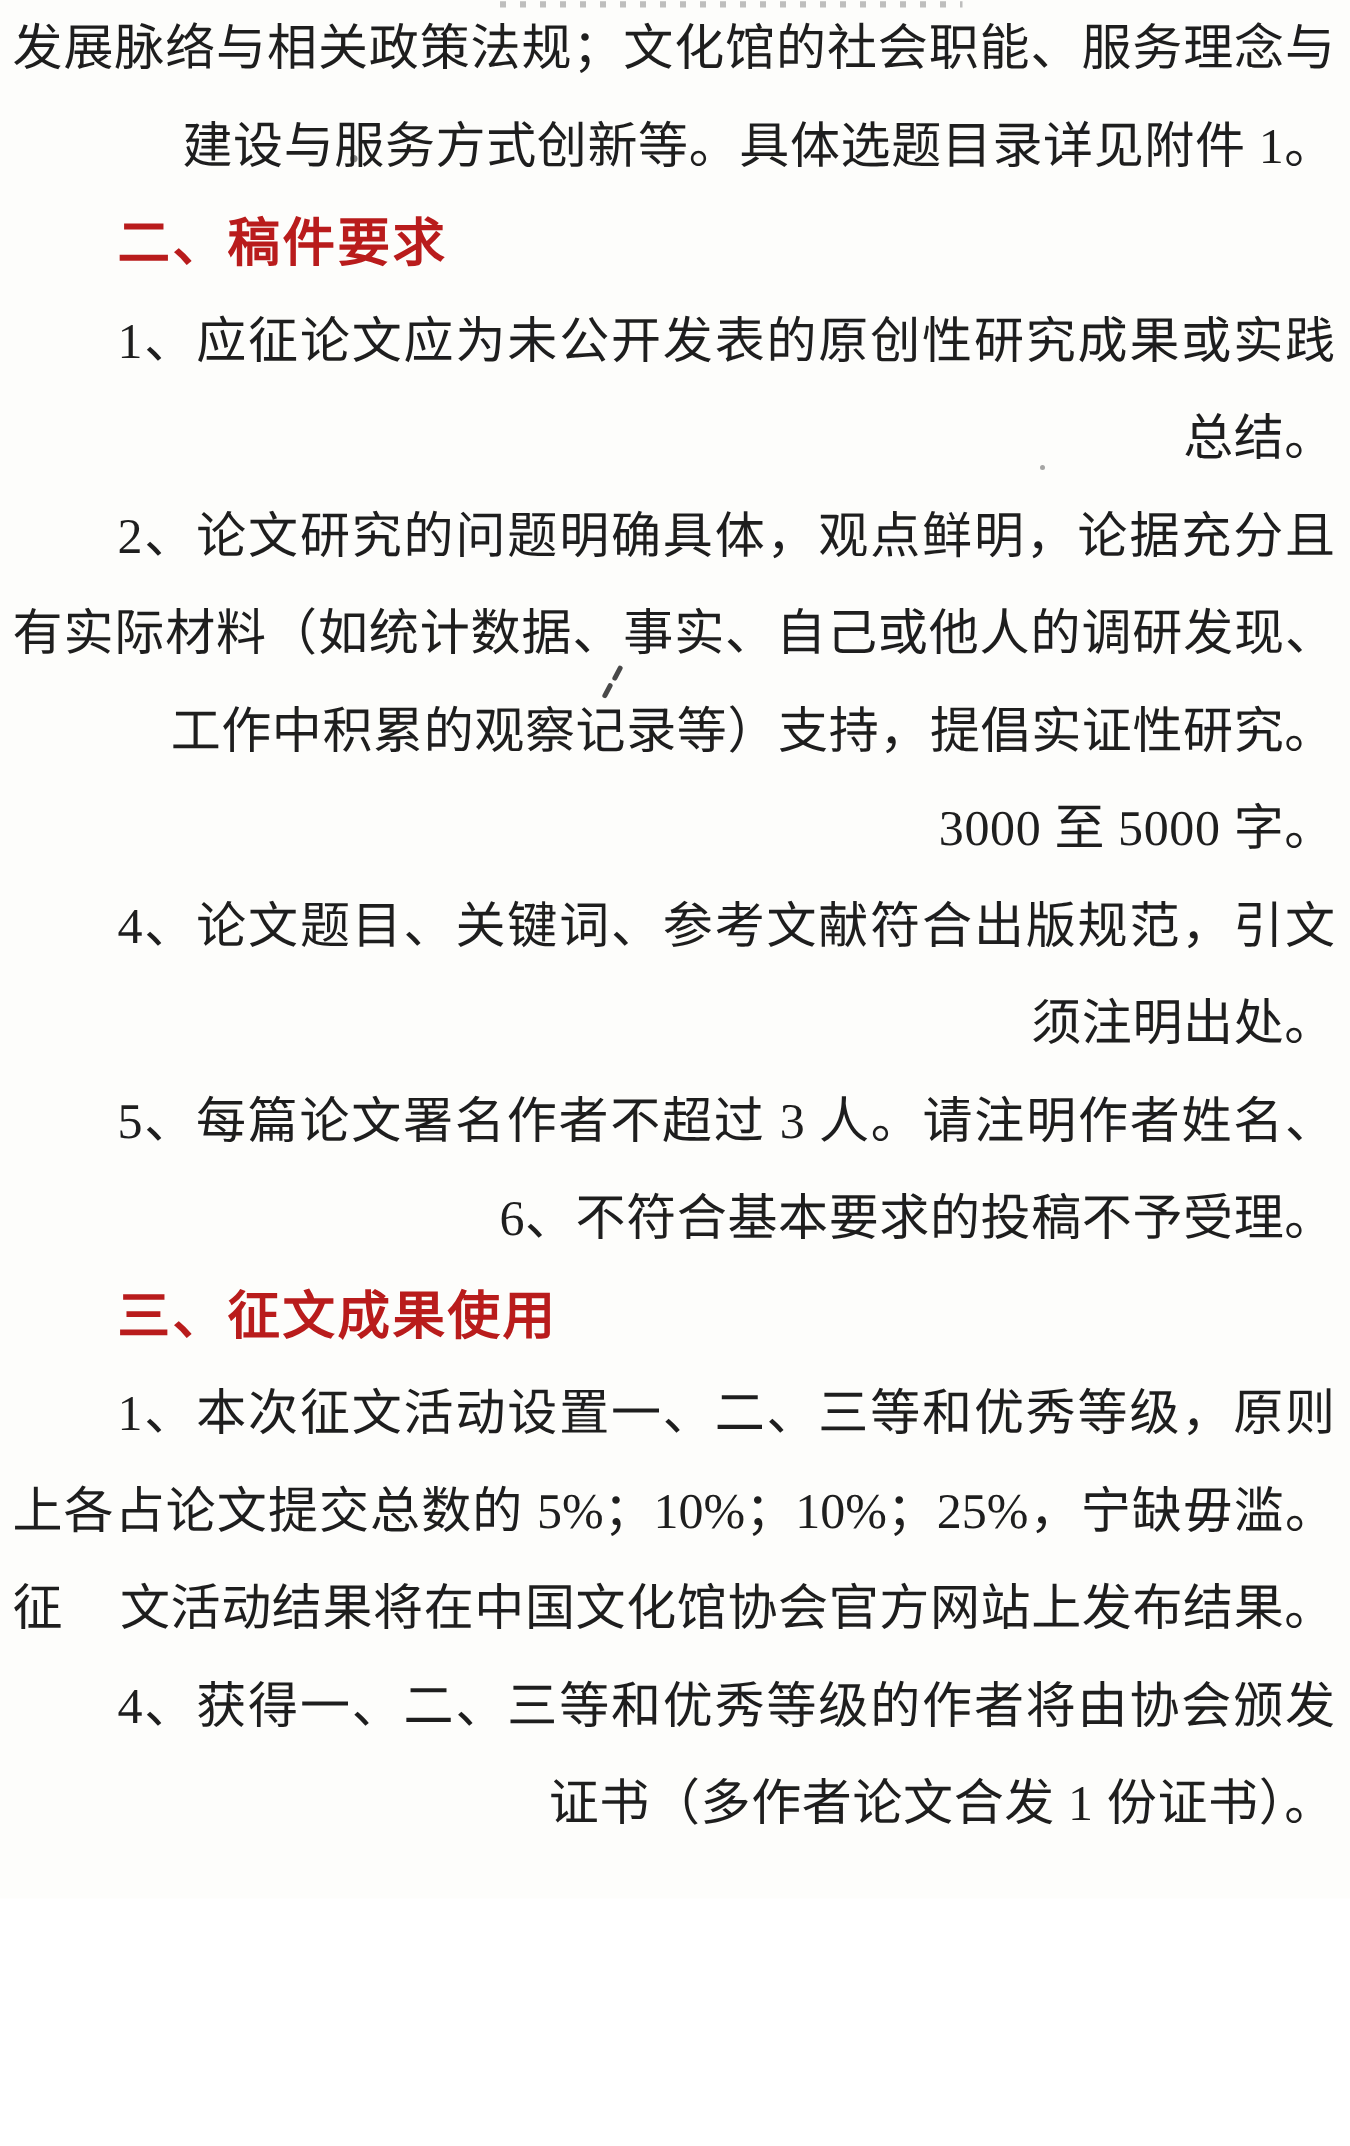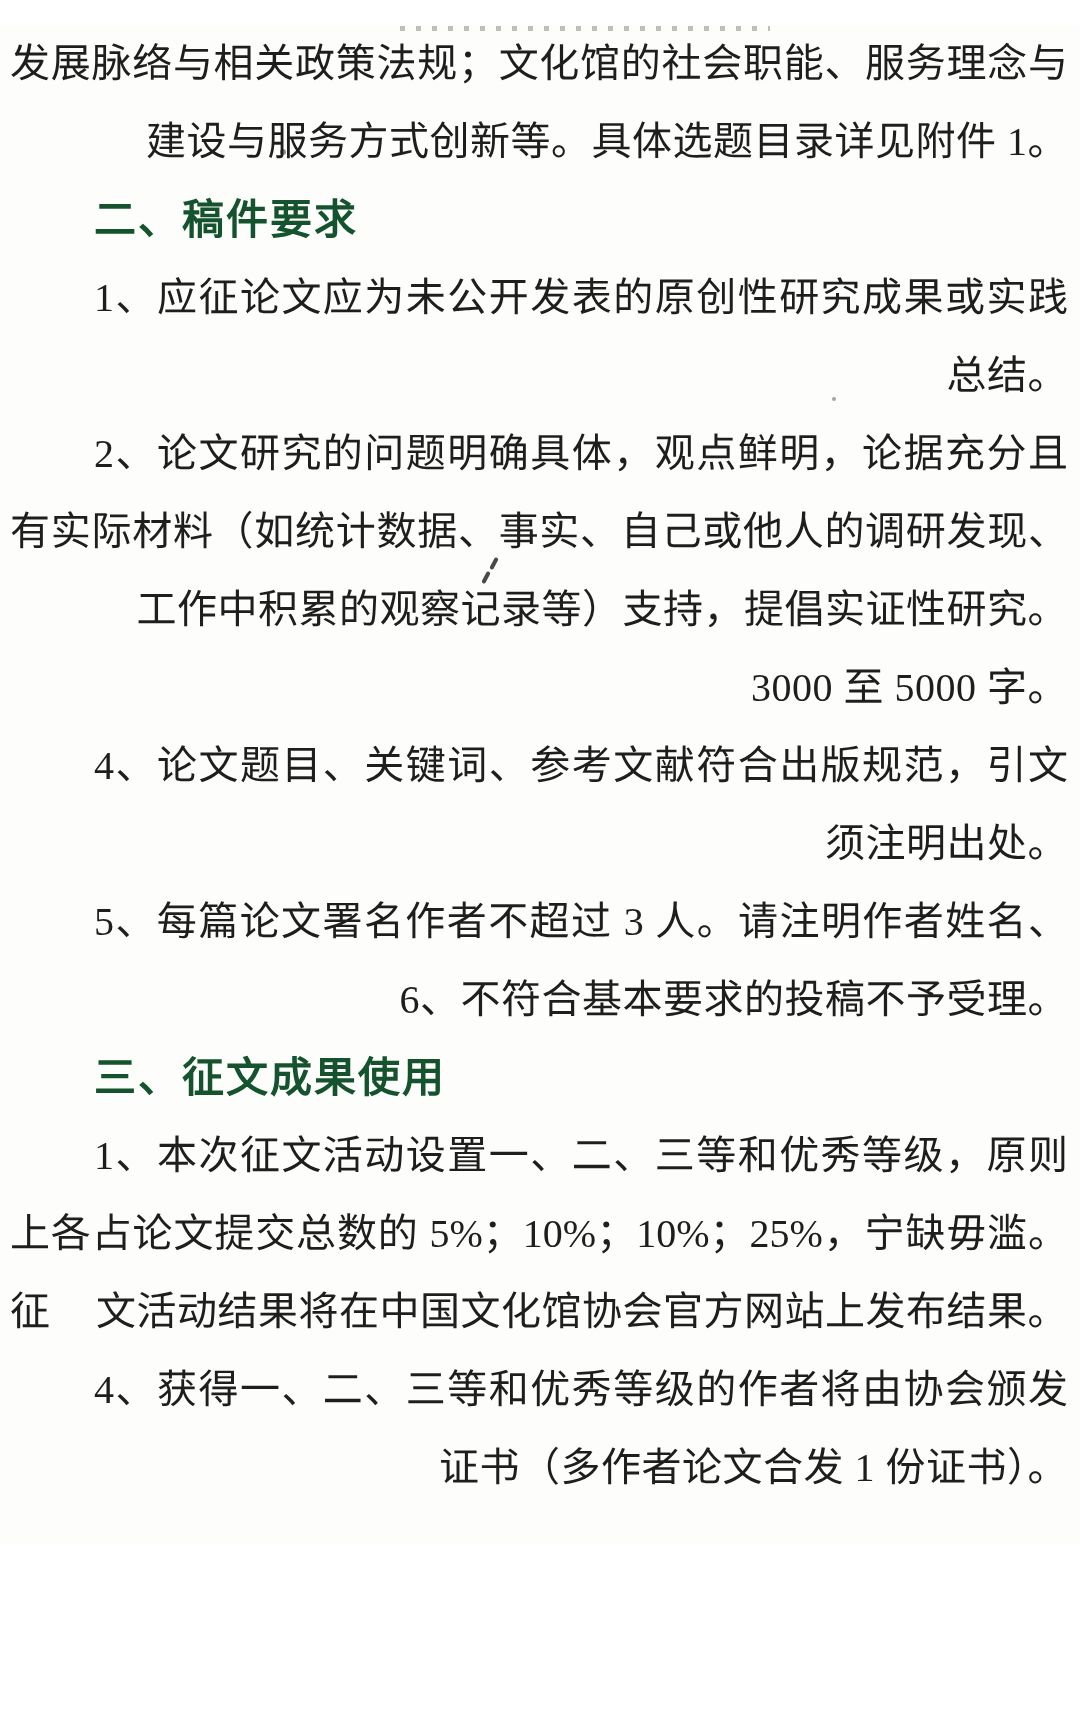--- a/index.html
+++ b/index.html
@@ -8,21 +8,20 @@
     background: #ffffff;
   }
   .page {
     position: relative;
     width: 1080px;
     height: 1519px;
     background: #fdfdfb;
     overflow: hidden;
     font-family: "Liberation Serif", "DejaVu Serif", serif;
     color: #1e1e1e;
-    margin-top: 25px;
   }
   .doc {
     position: absolute;
     left: 10px;
     top: 0;
     width: 1058px;
   }
   .line {
     height: 78px;
     line-height: 78px;
@@ -42,21 +41,21 @@
     text-indent: 84px;
   }
   .line.end, .line.single {
     text-align: right;
   }
   .line.heading {
     font-family: "Liberation Sans", "DejaVu Sans", sans-serif;
     font-weight: 700;
     font-size: 42px;
     letter-spacing: 2px;
-    color: #14532d;
+    color: #b91c1c;
   }
   
   .artifact { position: absolute; pointer-events: none; }
   .artifact.top-smudge {
     left: 400px; top: 1px; width: 370px; height: 5px;
     background: repeating-linear-gradient(90deg, #8a8a8a 0 5px, transparent 5px 16px);
     opacity: 0.55;
   }
   .artifact.dot-1 {
     left: 280px; top: 124px; width: 6px; height: 6px;

